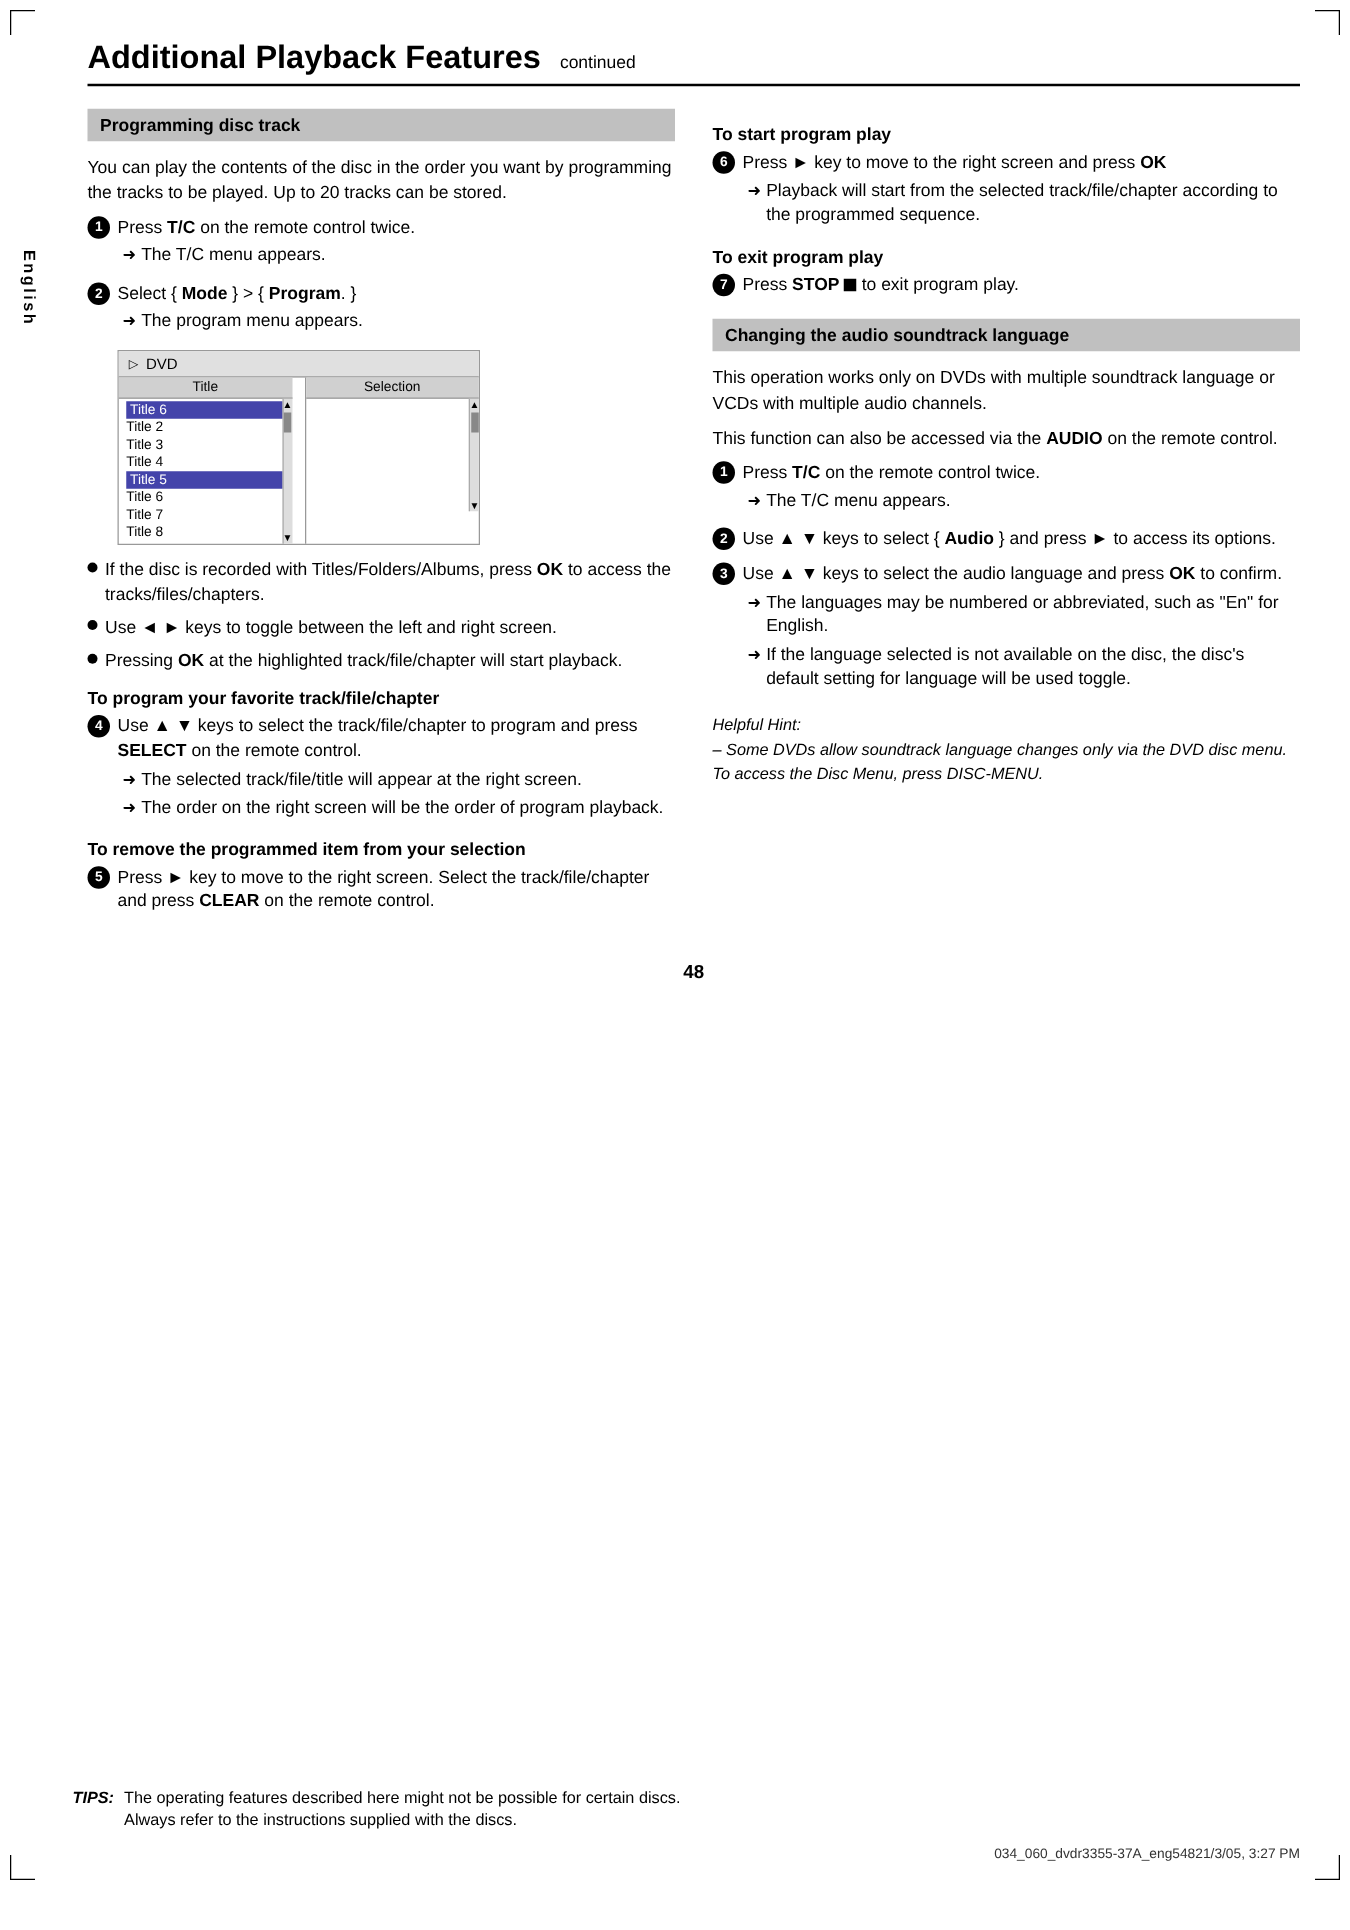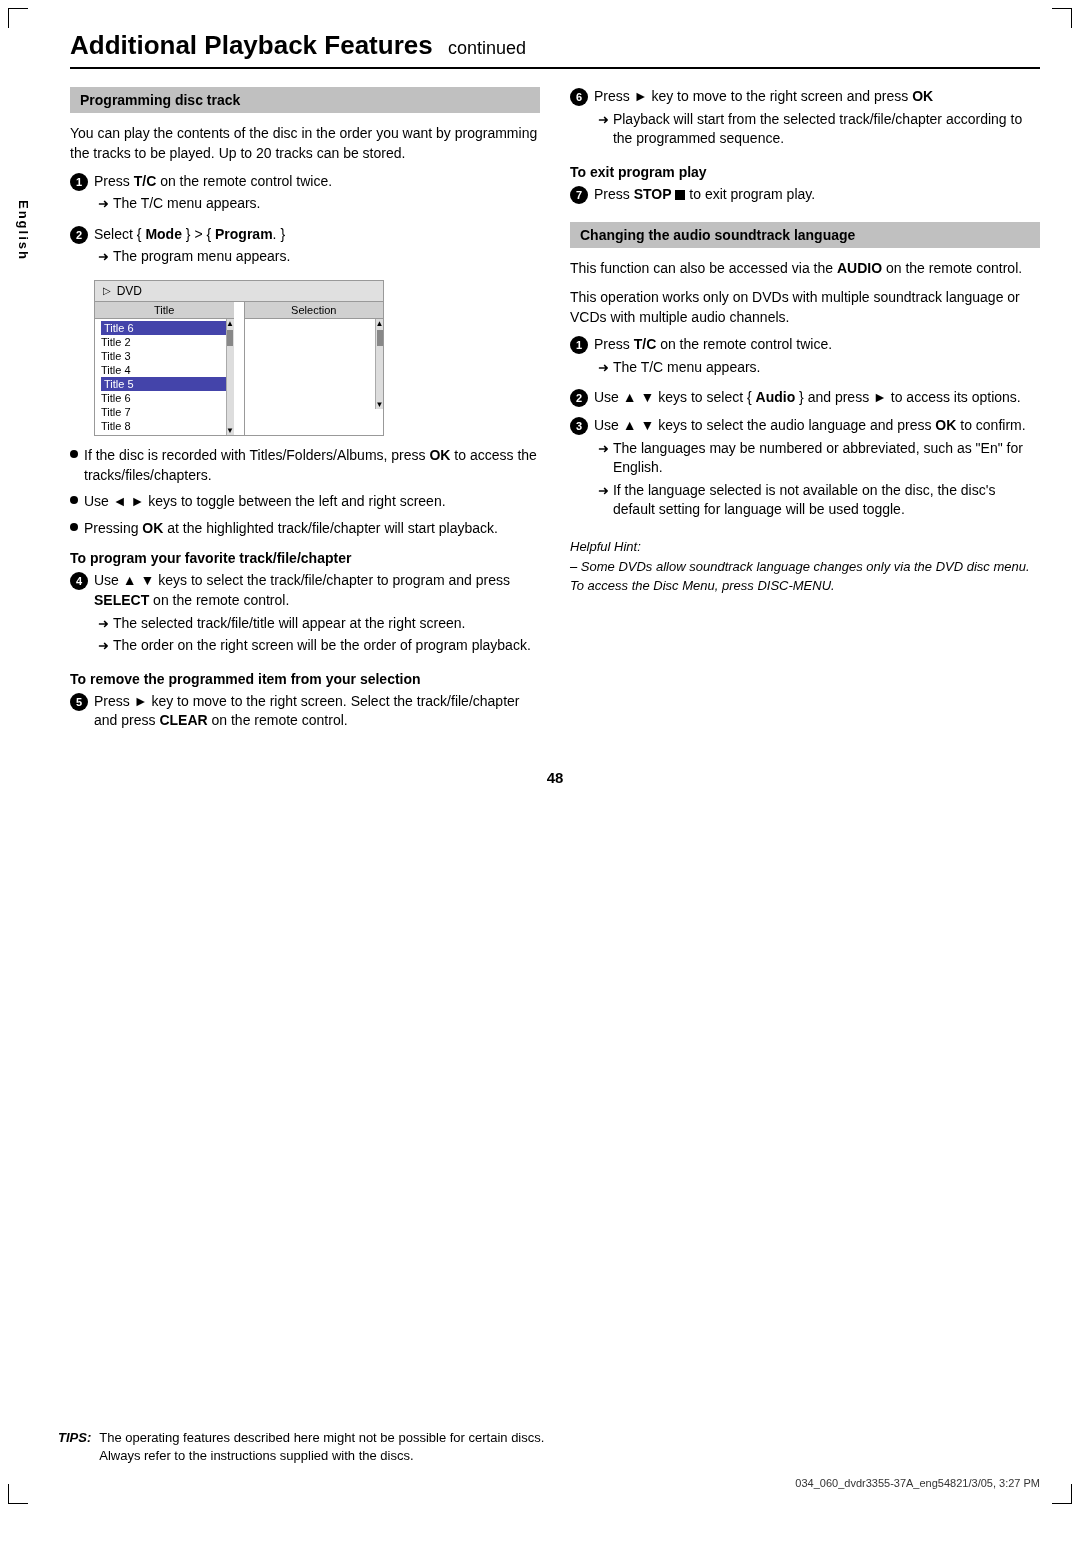--- a/index.html
+++ b/index.html
@@ -37,21 +37,21 @@
       margin-bottom: 18px;
     }
     .page-title-area h1 {
       font-size: 26px;
       font-weight: bold;
       border-bottom: 2px solid #000;
       padding-bottom: 6px;
       margin-bottom: 0;
     }
     .page-title-area h1 span.continued {
-      font-size: 18px;
+      font-size: 14px;
       font-weight: normal;
     }
 
     
     .two-col {
       display: flex;
       gap: 30px;
       margin-left: 30px;
     }
     .col-left {
@@ -385,20 +385,21 @@
         <span class="step-num">5</span>
         <div class="step-content">
           Press ► key to move to the right screen. Select the track/file/chapter and press <b>CLEAR</b> on the remote control.
         </div>
       </div>
 
     </div>
 
     <div class="col-right">
 
+      <div class="sub-heading">To start program play</div>
 
       <div class="step">
         <span class="step-num">6</span>
         <div class="step-content">
           Press ► key to move to the right screen and press <b>OK</b>
           <div class="arrow-item">
             <span class="arrow-sym">➜</span>
             <span class="arrow-content">Playback will start from the selected track/file/chapter according to the programmed sequence.</span>
           </div>
         </div>
@@ -408,24 +409,24 @@
 
       <div class="step">
         <span class="step-num">7</span>
         <div class="step-content">
           Press <b>STOP</b> <span class="stop-square"></span> to exit program play.
         </div>
       </div>
 
       <div class="section-header" style="margin-top:18px;">Changing the audio soundtrack language</div>
 
+      <p>This operation works only on DVDs with multiple soundtrack language or VCDs with multiple audio channels.</p>
       <p>
         This function can also be accessed via the <b>AUDIO</b> on the remote control.
       </p>
-      <p>This operation works only on DVDs with multiple soundtrack language or VCDs with multiple audio channels.</p>
 
       <div class="step">
         <span class="step-num">1</span>
         <div class="step-content">
           Press <b>T/C</b> on the remote control twice.
           <div class="arrow-item">
             <span class="arrow-sym">➜</span>
             <span class="arrow-content">The T/C menu appears.</span>
           </div>
         </div>

